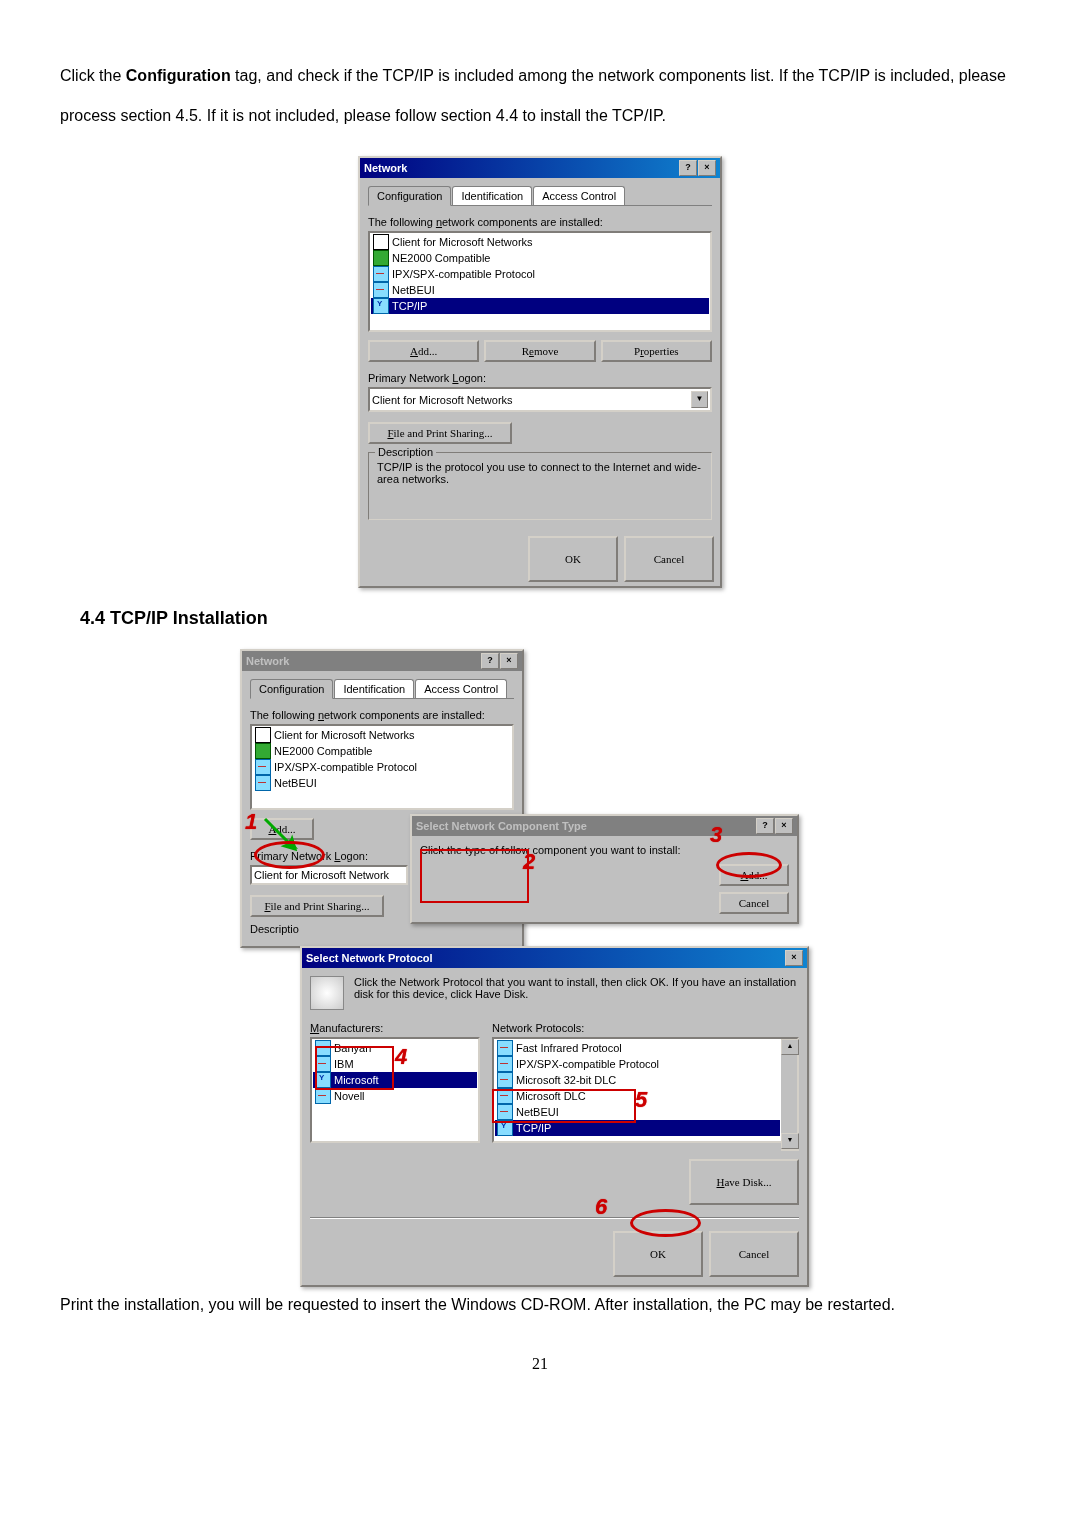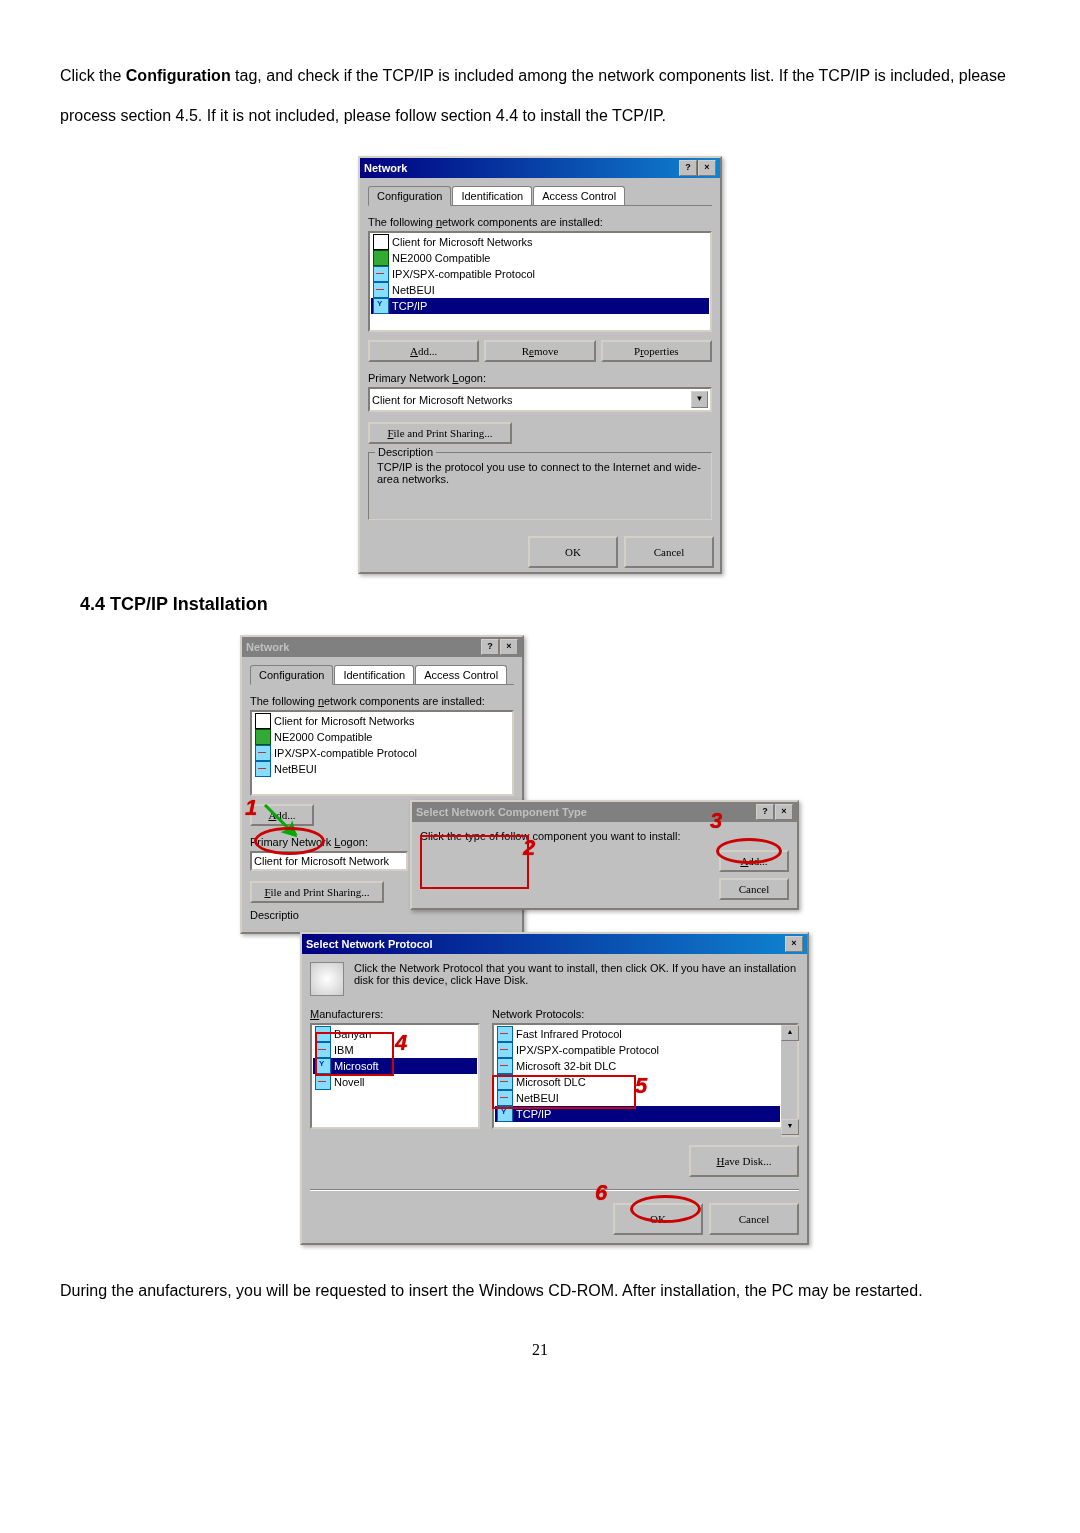--- a/index.html
+++ b/index.html
@@ -125,21 +125,21 @@
     }
     .btn {
       background: #c0c0c0;
       border: 2px outset #d4d0c8;
       padding: 3px 0;
       font-size: 11px;
       font-family: Liberation Serif, serif;
       flex: 1;
       text-align: center;
     }
-    .btn-small { width: 70px; flex: none; padding: 8px 8px; }
+    .btn-small { width: 70px; flex: none; padding: 15px 8px; }
     .label { font-size: 11px; margin-bottom: 3px; }
     .underline { text-decoration: underline; }
     .dropdown {
       background: white;
       border: 2px inset #d4d0c8;
       padding: 2px;
       display: flex;
       justify-content: space-between;
       align-items: center;
       font-size: 11px;
@@ -454,15 +454,15 @@
 
     <div class="red-oval" style="left:14px;top:192px;width:65px;height:22px"></div>
     <div class="red-rect" style="left:180px;top:200px;width:105px;height:50px"></div>
     <div class="red-oval" style="left:476px;top:203px;width:60px;height:20px"></div>
     <div class="red-rect" style="left:75px;top:397px;width:75px;height:40px"></div>
     <div class="red-rect" style="left:252px;top:440px;width:140px;height:30px"></div>
     <div class="red-oval" style="left:390px;top:560px;width:65px;height:22px"></div>
   </div>
 </div>
 
-<p class="body-text">During the anufacturers, you will be requested to insert the Windows CD-ROM. After installation, the PC may be restarted.</p>
+<p class="body-text">Print the installation, you will be requested to insert the Windows CD-ROM. After installation, the PC may be restarted.</p>
 
 <div class="page-number">21</div>
 
 </body></html>

